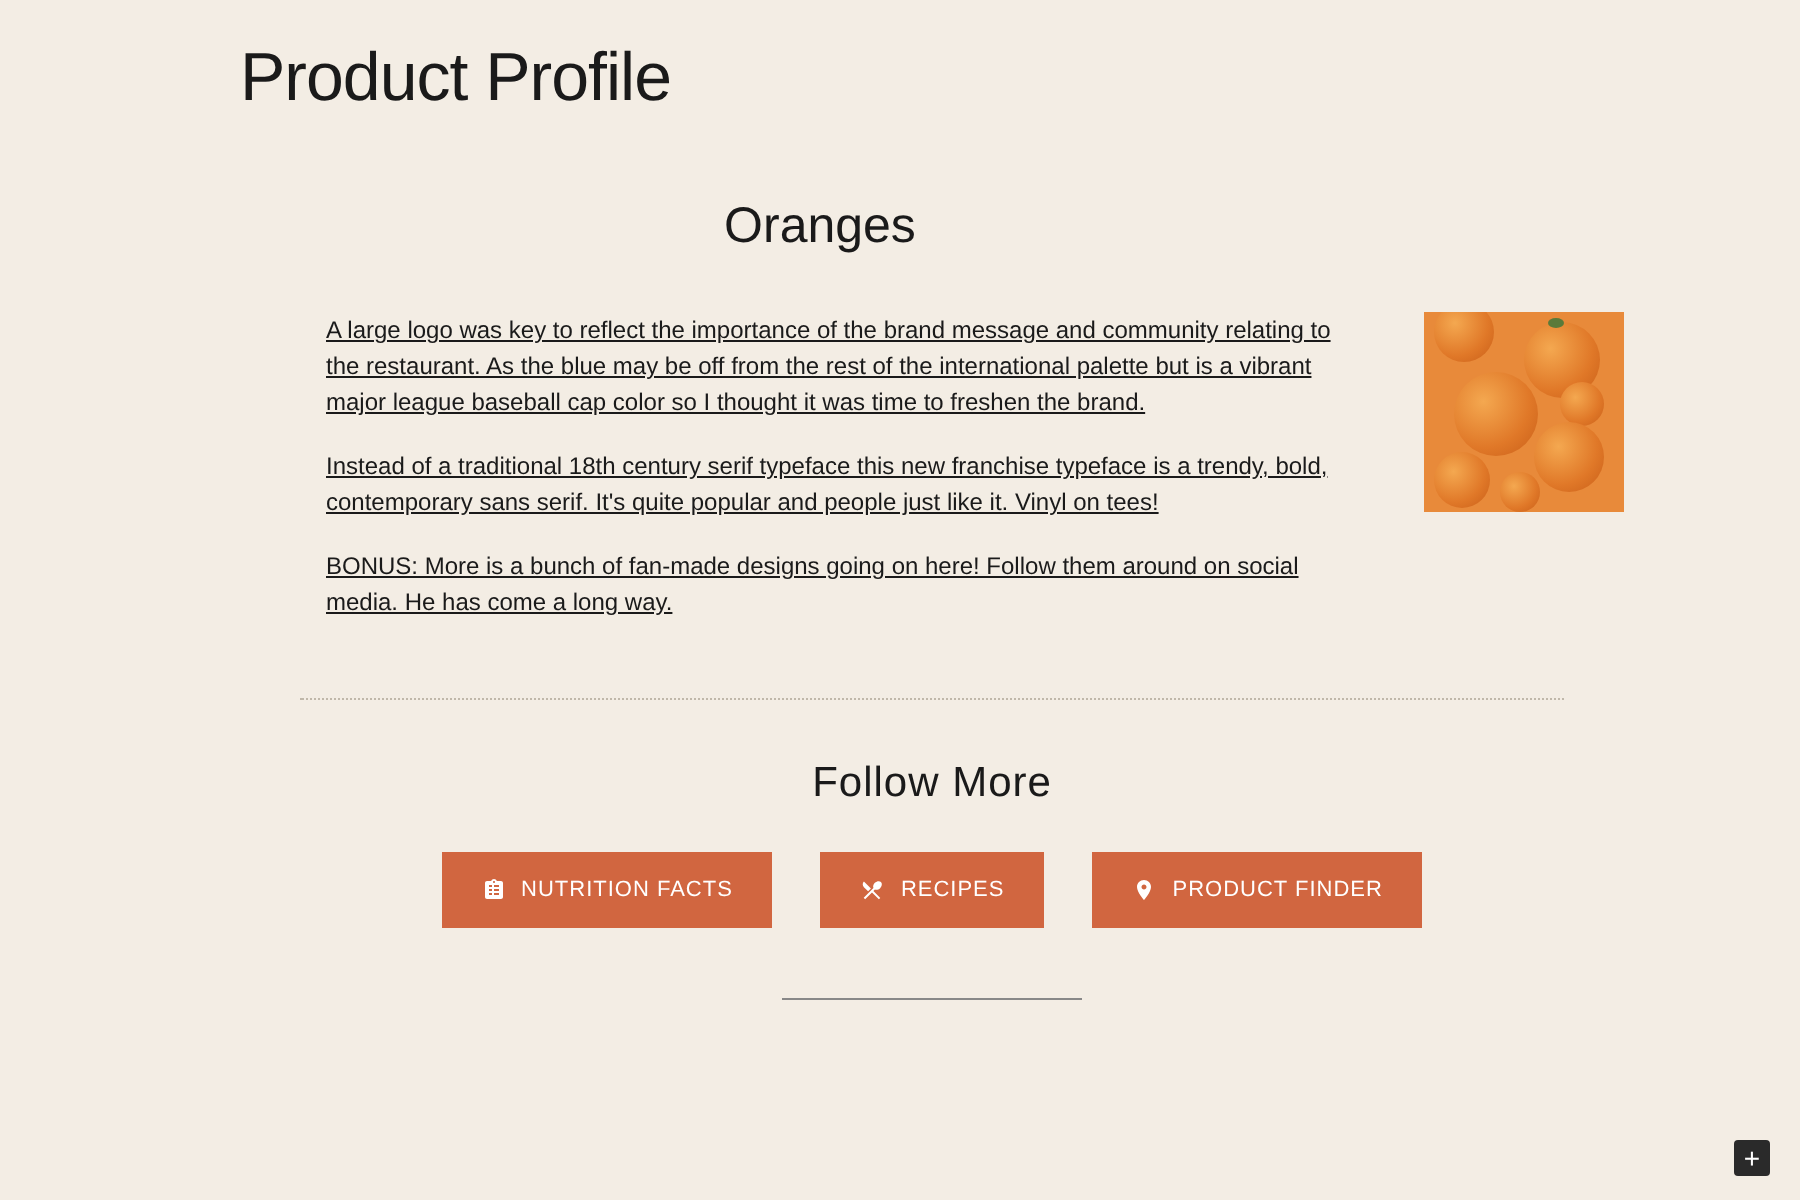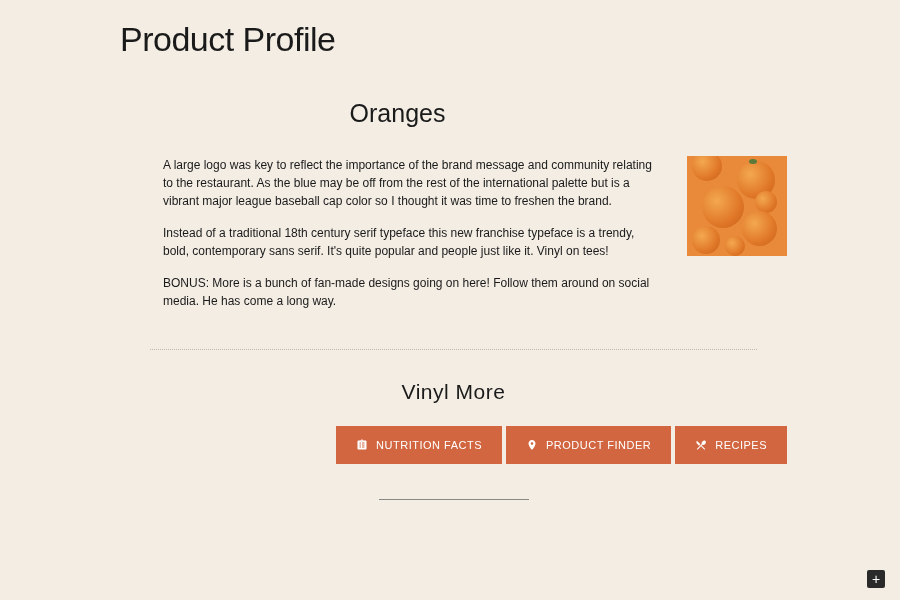--- a/index.html
+++ b/index.html
@@ -5,21 +5,21 @@
     * { box-sizing: border-box; margin: 0; padding: 0; }
     body {
       background: #f3ede4;
       font-family: -apple-system, BlinkMacSystemFont, 'Segoe UI', Arial, sans-serif;
       width: 900px;
       height: 600px;
       overflow: hidden;
       position: relative;
     }
     .container {
-      padding: 20px 113px 0 120px;
+      padding: 20px 88px 0 120px;
     }
     .page-title {
       font-size: 34px;
       font-weight: 400;
       color: #1a1a1a;
       margin-bottom: 40px;
       letter-spacing: -0.5px;
     }
     .product-section {
       margin-bottom: 25px;
@@ -38,20 +38,21 @@
       gap: 30px;
     }
     .product-text {
       flex: 1;
       font-size: 12px;
       line-height: 1.5;
       color: #1a1a1a;
     }
     .product-text p {
       margin-bottom: 14px;
+      text-decoration: underline;
     }
     .product-image {
       width: 100px;
       height: 100px;
       background: #e88a3a;
       flex-shrink: 0;
       position: relative;
       overflow: hidden;
     }
     .orange {
@@ -85,22 +86,22 @@
     }
     .learn-more-title {
       font-size: 21px;
       font-weight: 400;
       color: #1a1a1a;
       margin-bottom: 22px;
       letter-spacing: 0.5px;
     }
     .button-row {
       display: flex;
-      justify-content: flex-end;
-      gap: 4px;
+      justify-content: center;
+      gap: 24px;
       margin-bottom: 35px;
     }
     .btn {
       background: #d16640;
       color: #fff;
       border: none;
       padding: 13px 20px;
       font-size: 11px;
       font-weight: 500;
       letter-spacing: 0.5px;
@@ -160,46 +161,46 @@
         <div class="orange o3"></div>
         <div class="orange o5"></div>
         <div class="orange o7"></div>
       </div>
     </div>
   </div>
 
   <hr class="divider">
 
   <div class="learn-more">
-    <h3 class="learn-more-title">Vinyl More</h3>
+    <h3 class="learn-more-title">Follow More</h3>
     <div class="button-row">
       <button class="btn">
         <span class="btn-icon">
           <svg width="12" height="12" viewBox="0 0 24 24" fill="#fff">
               <path d="M19 3h-4.18C14.4 1.84 13.3 1 12 1s-2.4.84-2.82 2H5c-1.1 0-2 .9-2 2v14c0 1.1.9 2 2 2h14c1.1 0 2-.9 2-2V5c0-1.1-.9-2-2-2zm-7 0c.55 0 1 .45 1 1s-.45 1-1 1-1-.45-1-1 .45-1 1-1zm-2 14H7v-2h3v2zm0-4H7v-2h3v2zm0-4H7V7h3v2zm7 8h-5v-2h5v2zm0-4h-5v-2h5v2zm0-4h-5V7h5v2z"></path>
             </svg>
         </span>
         <span>NUTRITION FACTS</span>
       </button>
       <button class="btn">
         <span class="btn-icon">
           <svg width="12" height="12" viewBox="0 0 24 24" fill="#fff">
+              <path d="M8.1 13.34l2.83-2.83L3.91 3.5c-1.56 1.56-1.56 4.09 0 5.66l4.19 4.18zm6.78-1.81c1.53.71 3.68.21 5.27-1.38 1.91-1.91 2.28-4.65.81-6.12-1.46-1.46-4.2-1.1-6.12.81-1.59 1.59-2.09 3.74-1.38 5.27L3.7 19.87l1.41 1.41L12 14.41l6.88 6.88 1.41-1.41L13.41 13l1.47-1.47z"></path>
+            </svg>
+        </span>
+        <span>RECIPES</span>
+      </button>
+      <button class="btn">
+        <span class="btn-icon">
+          <svg width="12" height="12" viewBox="0 0 24 24" fill="#fff">
               <path d="M12 2C8.13 2 5 5.13 5 9c0 5.25 7 13 7 13s7-7.75 7-13c0-3.87-3.13-7-7-7zm0 9.5c-1.38 0-2.5-1.12-2.5-2.5s1.12-2.5 2.5-2.5 2.5 1.12 2.5 2.5-1.12 2.5-2.5 2.5z"></path>
             </svg>
         </span>
         <span>PRODUCT FINDER</span>
       </button>
-      <button class="btn">
-        <span class="btn-icon">
-          <svg width="12" height="12" viewBox="0 0 24 24" fill="#fff">
-              <path d="M8.1 13.34l2.83-2.83L3.91 3.5c-1.56 1.56-1.56 4.09 0 5.66l4.19 4.18zm6.78-1.81c1.53.71 3.68.21 5.27-1.38 1.91-1.91 2.28-4.65.81-6.12-1.46-1.46-4.2-1.1-6.12.81-1.59 1.59-2.09 3.74-1.38 5.27L3.7 19.87l1.41 1.41L12 14.41l6.88 6.88 1.41-1.41L13.41 13l1.47-1.47z"></path>
-            </svg>
-        </span>
-        <span>RECIPES</span>
-      </button>
     </div>
     <hr class="short-rule">
   </div>
 </div>
 
 <div class="fab">
   <span>+</span>
 </div>
 
 </body></html>

